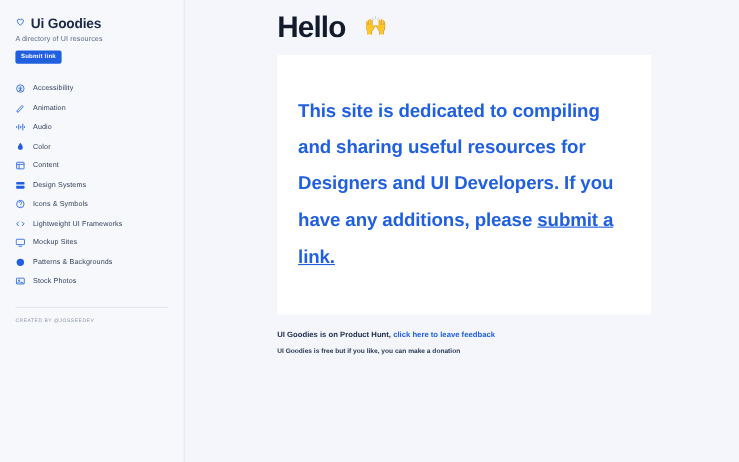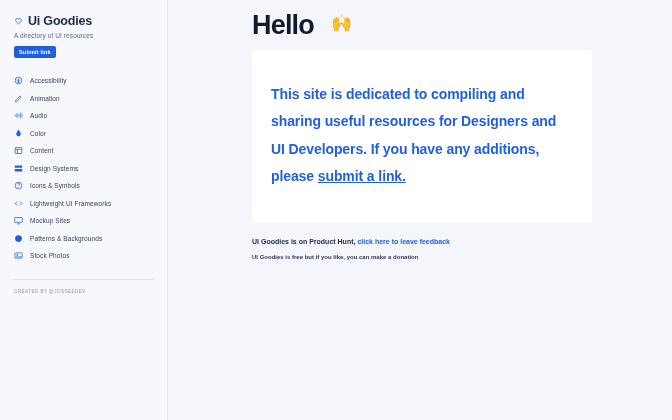--- a/index.html
+++ b/index.html
@@ -133,21 +133,21 @@
   }
 
   .card {
     margin-top: 11px;
     background: #ffffff;
     border-radius: 2px;
     padding: 17px 19px 19px 19px;
     width: 100%;
   }
   .card-text {
-    font-size: 14px;
+    font-size: 17px;
     font-weight: bold;
     line-height: 1.95;
     color: #1f5fe0;
     letter-spacing: -0.1px;
   }
   .card-link {
     color: #1f5fe0;
     text-decoration: underline;
     cursor: pointer;
   }

